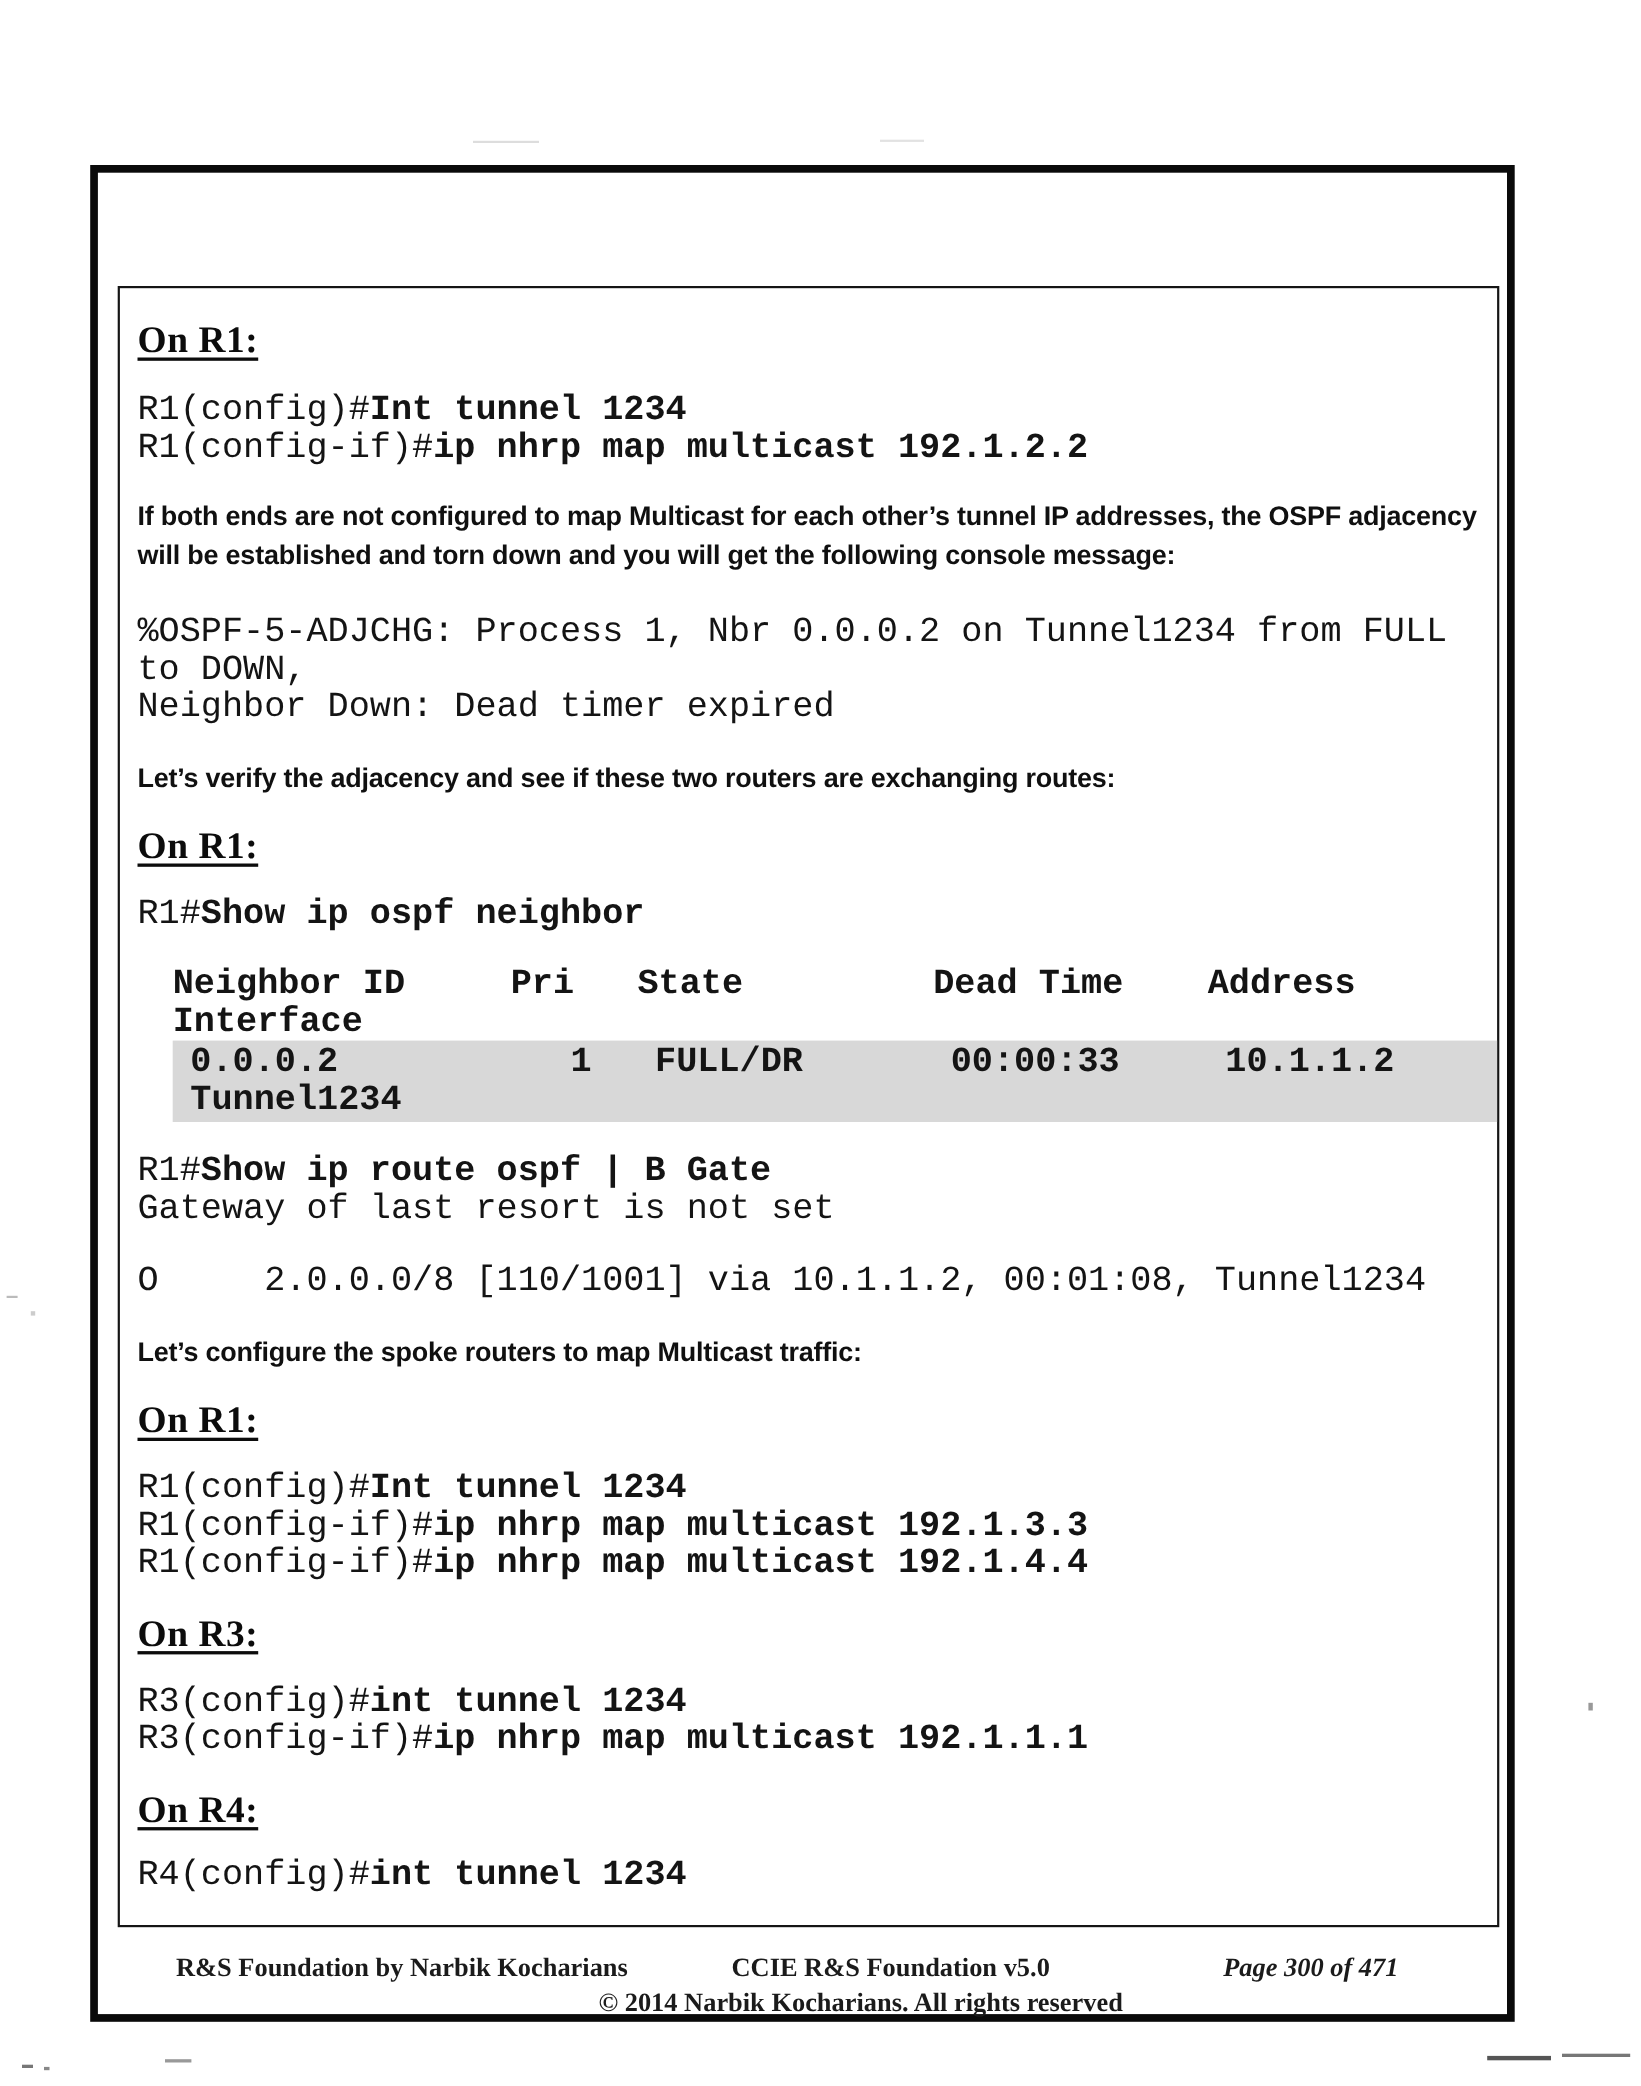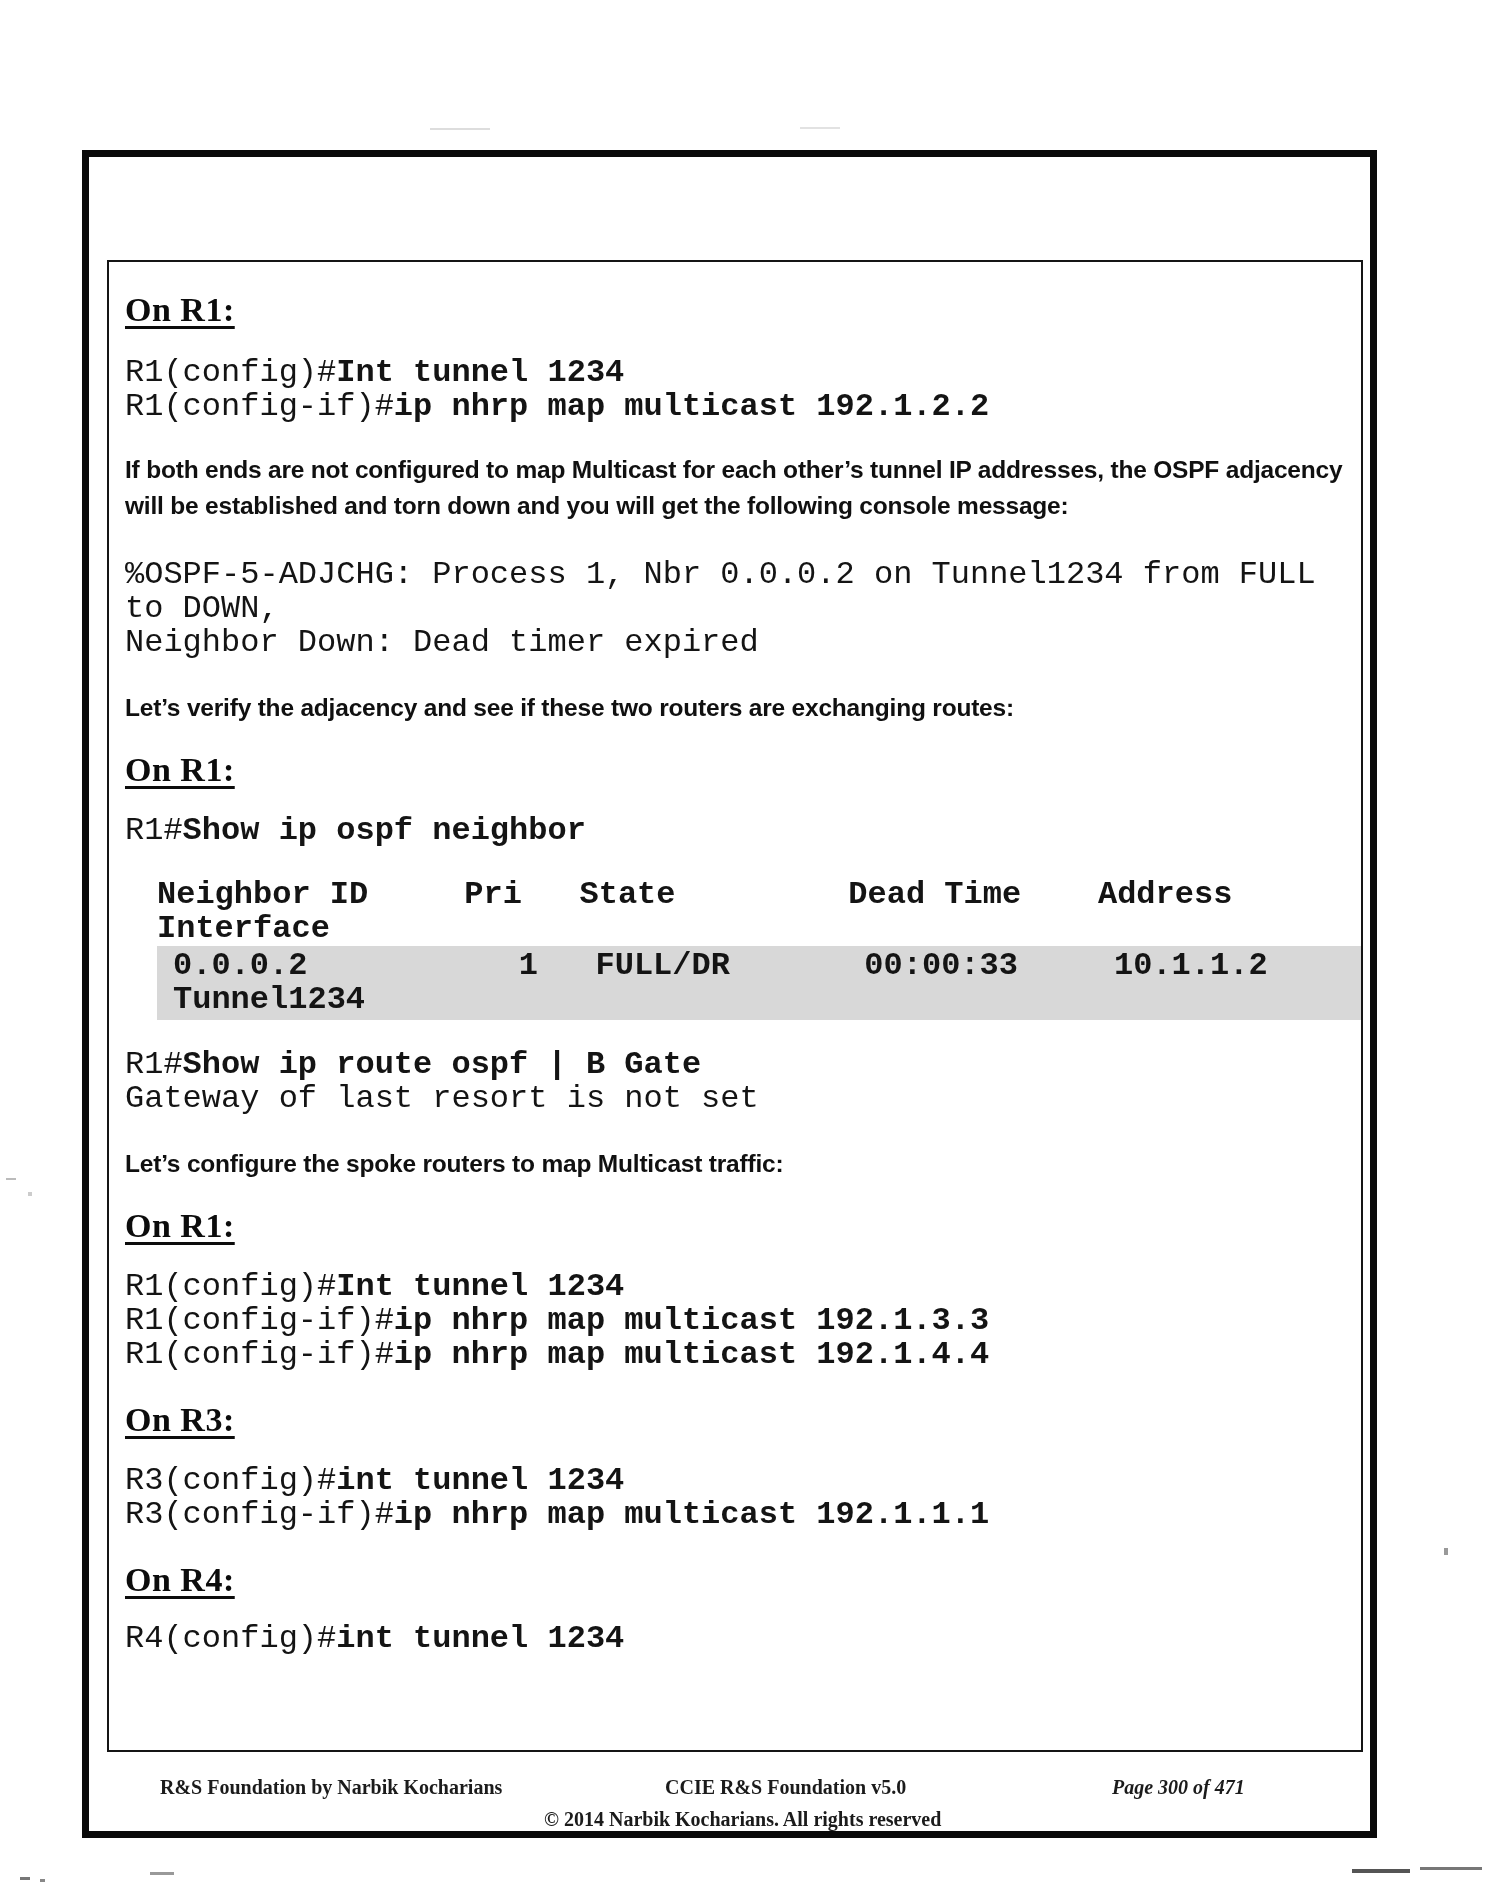--- a/index.html
+++ b/index.html
@@ -10,21 +10,21 @@
      text-decoration:underline;text-decoration-thickness:3px;text-underline-offset:5px;letter-spacing:.5px;}
   .mono{font-family:"Liberation Mono","DejaVu Sans Mono",monospace;font-size:32px;line-height:34px;
      white-space:pre-wrap;color:#141414;}
   .mono .cmd{font-weight:700;}
   .mono.bold{font-weight:700;margin-left:32px;}
   .para{font-family:"Liberation Sans",sans-serif;font-weight:700;font-size:24.5px;line-height:36px;
      letter-spacing:-0.2px;color:#101010;white-space:pre-line;}
   .hl-row{background:#d8d8d8;margin-left:-16px;padding:3px 0 3px 16px;width:1223px;box-sizing:border-box;}
   .mt22{margin-top:22px;}.mt24{margin-top:24px;}.mt26{margin-top:26px;}.mt28{margin-top:28px;}
   .mt30{margin-top:30px;}.mt32{margin-top:32px;}.mt34{margin-top:34px;}
-  .footer-item{position:absolute;font-family:"Liberation Serif",serif;font-weight:700;font-size:20px;color:#1b1b1b;white-space:nowrap;}
+  .footer-item{position:absolute;font-family:"Liberation Serif",serif;font-weight:700;font-size:24px;color:#1b1b1b;white-space:nowrap;}
   .italic{font-style:italic;}
   .artifact{position:absolute;background:#666;}
 </style>
 </head>
 <body>
 
 <div class="page">
 
   <div class="outer-frame"></div>
 
@@ -47,20 +47,21 @@
 
     <div class="mono mt24"><span>R1#</span><span class="cmd">Show ip ospf neighbor</span></div>
 
     <div class="mt30">
       <div class="mono bold">Neighbor ID     Pri   State         Dead Time    Address         Interface</div>
       <div class="mono bold hl-row">0.0.0.2           1   FULL/DR       00:00:33     10.1.1.2        Tunnel1234</div>
     </div>
 
     <div class="mono mt28"><div><span>R1#</span><span class="cmd">Show ip route ospf | B Gate</span></div><div>Gateway of last resort is not set</div></div>
 
+    <div class="mono mt32">O     2.0.0.0/8 [110/1001] via 10.1.1.2, 00:01:08, Tunnel1234</div>
 
     <div class="para mt30">Let’s configure the spoke routers to map Multicast traffic:</div>
 
     <div class="h mt24">On R1:</div>
 
     <div class="mono mt24"><div><span>R1(config)#</span><span class="cmd">Int tunnel 1234</span></div><div><span>R1(config-if)#</span><span class="cmd">ip nhrp map multicast 192.1.3.3</span></div><div><span>R1(config-if)#</span><span class="cmd">ip nhrp map multicast 192.1.4.4</span></div></div>
 
     <div class="h mt28">On R3:</div>
 
     <div class="mono mt24"><div><span>R3(config)#</span><span class="cmd">int tunnel 1234</span></div><div><span>R3(config-if)#</span><span class="cmd">ip nhrp map multicast 192.1.1.1</span></div></div>

